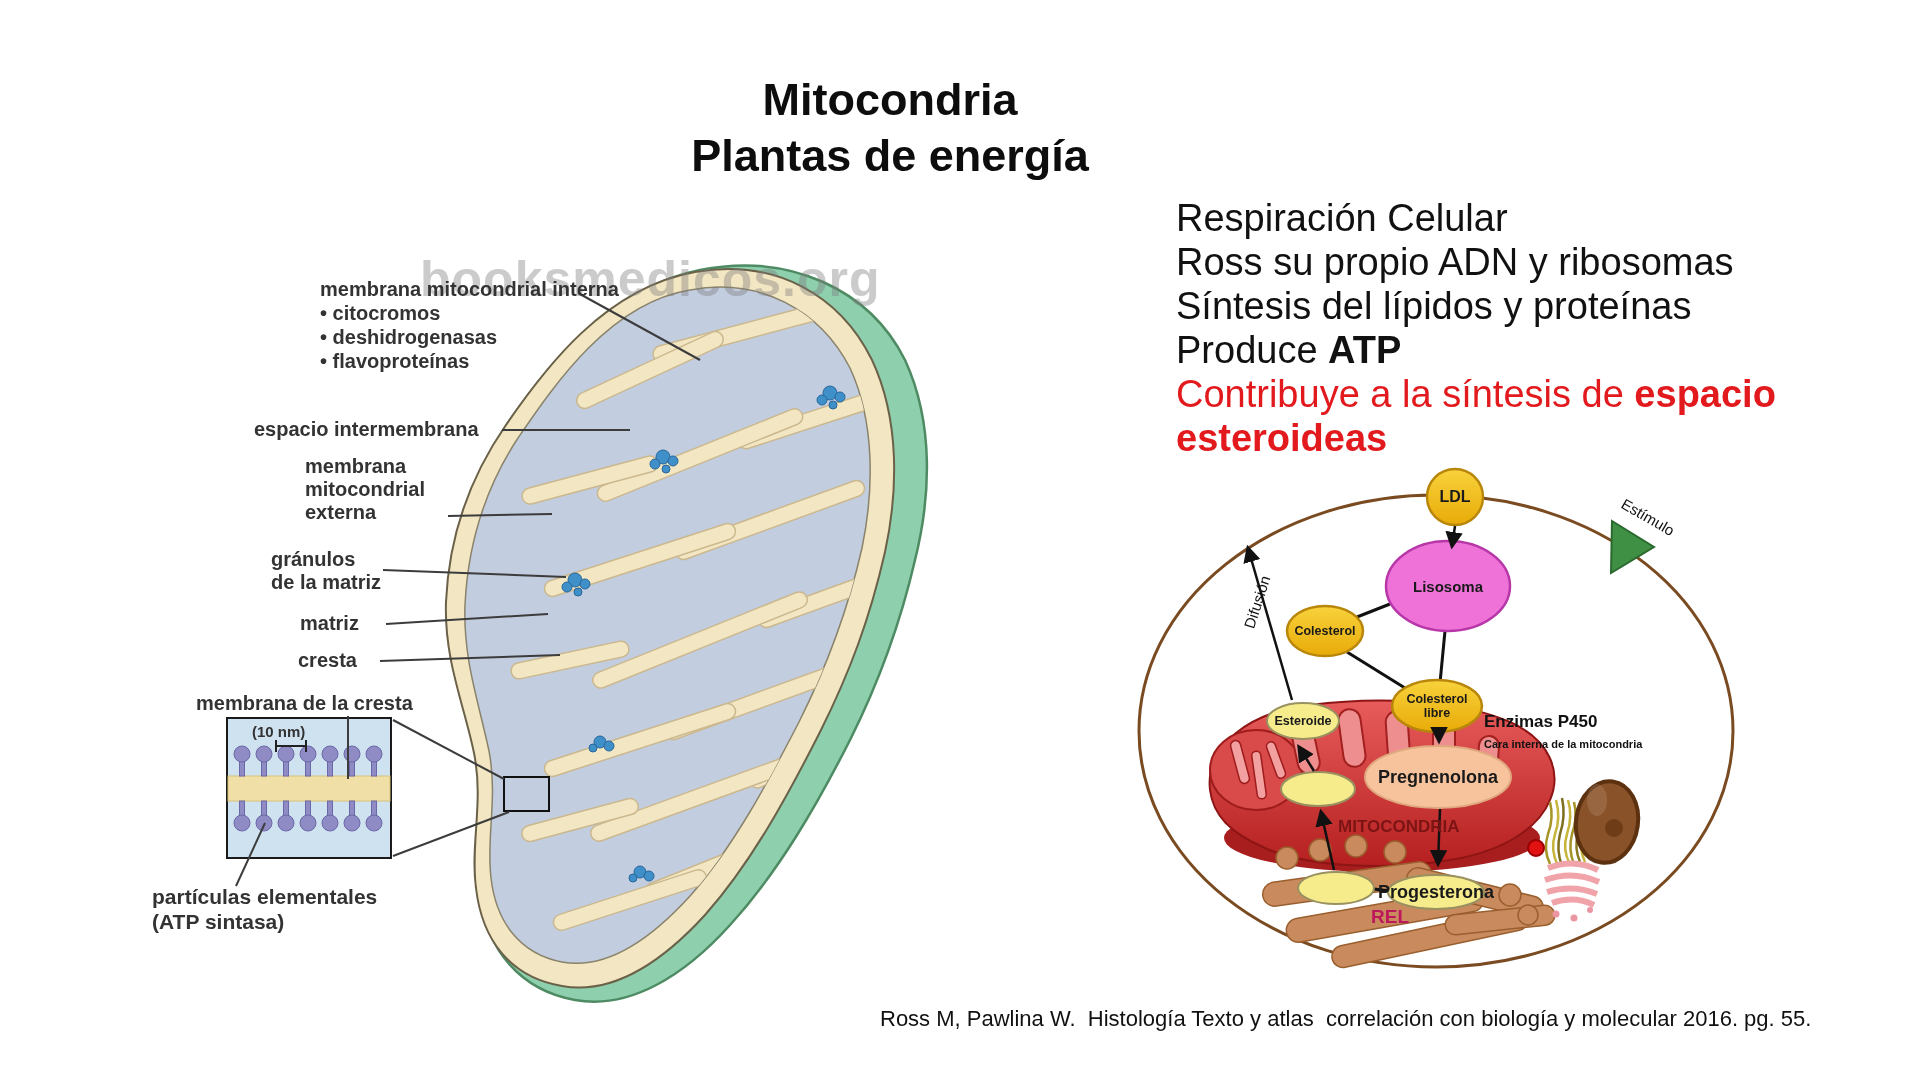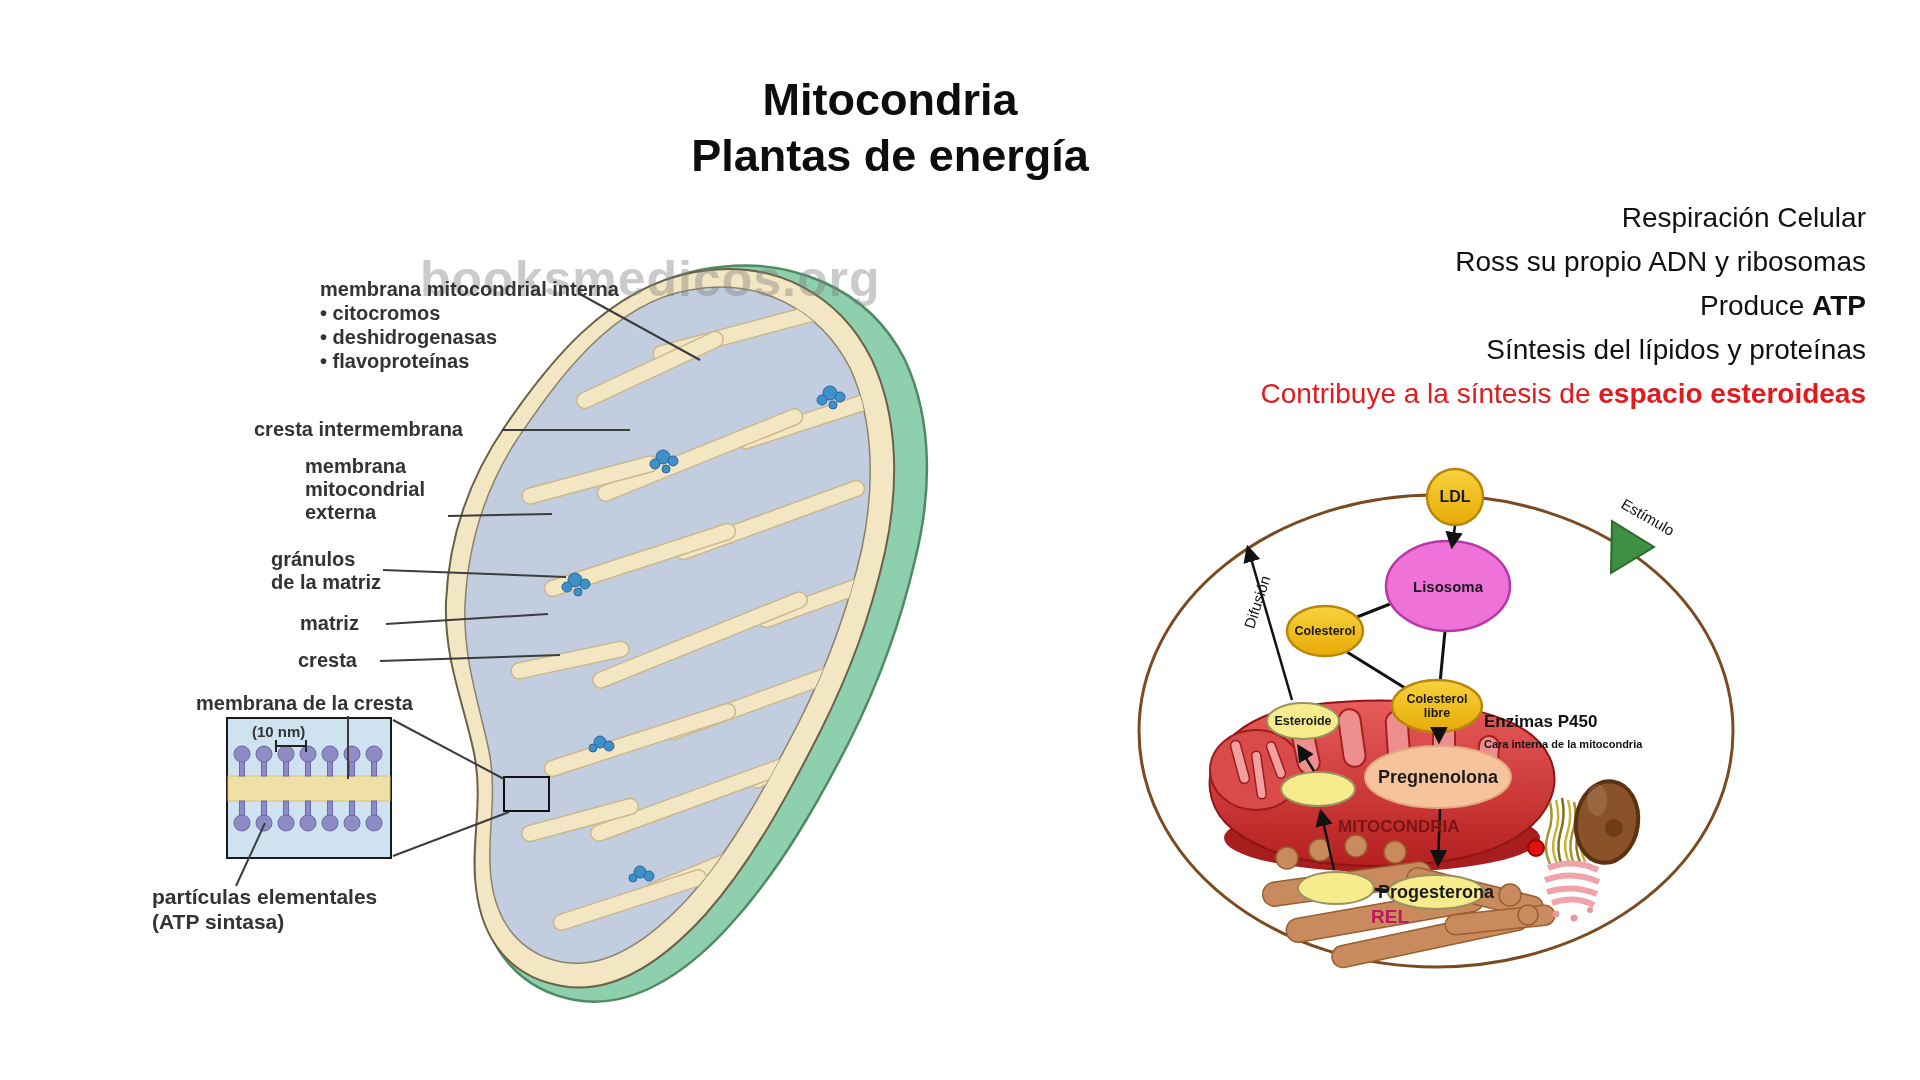--- a/index.html
+++ b/index.html
@@ -3,22 +3,22 @@
 <meta charset="utf-8">
 <style>
   html,body{margin:0;padding:0;background:#fff;}
   .slide{position:relative;width:1920px;height:1080px;background:#ffffff;overflow:hidden;
          font-family:"Liberation Sans",sans-serif;}
   svg.art{position:absolute;left:0;top:0;z-index:0;}
   .watermark{position:absolute;left:420px;top:250px;z-index:1;font-size:50px;font-weight:bold;
              color:rgba(125,125,125,0.40);letter-spacing:1px;}
   .title{position:absolute;left:520px;top:72px;width:740px;z-index:2;text-align:center;
          font-size:45px;font-weight:bold;color:#0d0d0d;line-height:56px;}
-  .facts{position:absolute;left:1176px;top:196px;width:690px;z-index:2;font-size:28px;
-         color:#111;line-height:44px;text-align:right;}
+  .facts{position:absolute;left:1176px;top:196px;width:690px;z-index:2;font-size:38px;
+         color:#111;line-height:44px;}
   .facts .red{color:#e2191d;}
   .citation{position:absolute;left:880px;top:1006px;z-index:2;font-size:22px;color:#111;white-space:pre;}
   .lbl{position:absolute;z-index:2;font-size:20px;font-weight:bold;color:#333;line-height:23px;}
   .preline{white-space:pre-line;}
   .bullets{position:absolute;left:320px;top:301px;z-index:2;}
   .bullets .b-row{font-size:20px;font-weight:bold;color:#333;line-height:24px;}
   .lbl-interna{left:320px;top:278px;}
   .lbl-espacio{left:254px;top:418px;}
   .lbl-externa{left:305px;top:455px;}
   .lbl-granulos{left:271px;top:548px;}
@@ -306,32 +306,32 @@
 <div class="watermark">booksmedicos.org</div>
 
 <div class="title">
   <div>Mitocondria</div>
   <div>Plantas de energía</div>
 </div>
 
 <div class="facts">
   <div>Respiración Celular</div>
   <div>Ross su propio ADN y ribosomas</div>
+  <div>Síntesis del lípidos y proteínas</div>
   <div><span>Produce </span><b>ATP</b></div>
-  <div>Síntesis del lípidos y proteínas</div>
   <div class="red"><span>Contribuye a la síntesis de </span><b>espacio esteroideas</b></div>
 </div>
 
 <div class="lbl lbl-interna">membrana mitocondrial interna</div>
 <div class="bullets">
   <div class="b-row"><span>•</span> <span>citocromos</span></div>
   <div class="b-row"><span>•</span> <span>deshidrogenasas</span></div>
   <div class="b-row"><span>•</span> <span>flavoproteínas</span></div>
 </div>
-<div class="lbl lbl-espacio">cresta intermembrana</div>
+<div class="lbl lbl-espacio">espacio intermembrana</div>
 <div class="lbl lbl-externa preline">membrana
 mitocondrial
 externa</div>
 <div class="lbl lbl-granulos preline">gránulos
 de la matriz</div>
 <div class="lbl lbl-matriz">matriz</div>
 <div class="lbl lbl-cresta">cresta</div>
 <div class="lbl lbl-memcresta">membrana de la cresta</div>
 <div class="lbl lbl-10nm">(10 nm)</div>
 <div class="lbl lbl-particulas preline">partículas elementales
@@ -345,14 +345,15 @@
 <div class="node-label n-est">Esteroide</div>
 <div class="node-label n-preg">Pregnenolona</div>
 <div class="node-label n-prog">Progesterona</div>
 <div class="t-enzimas">Enzimas P450</div>
 <div class="t-cara">Cara interna de la mitocondria</div>
 <div class="t-mitoc">MITOCONDRIA</div>
 <div class="t-rel">REL</div>
 <div class="t-dif">Difusión</div>
 <div class="t-estim">Estímulo</div>
 
+<div class="citation">Ross M, Pawlina W.  Histología Texto y atlas  correlación con biología y molecular 2016. pg. 55.</div>
 
 </div>
 
 </body></html>

